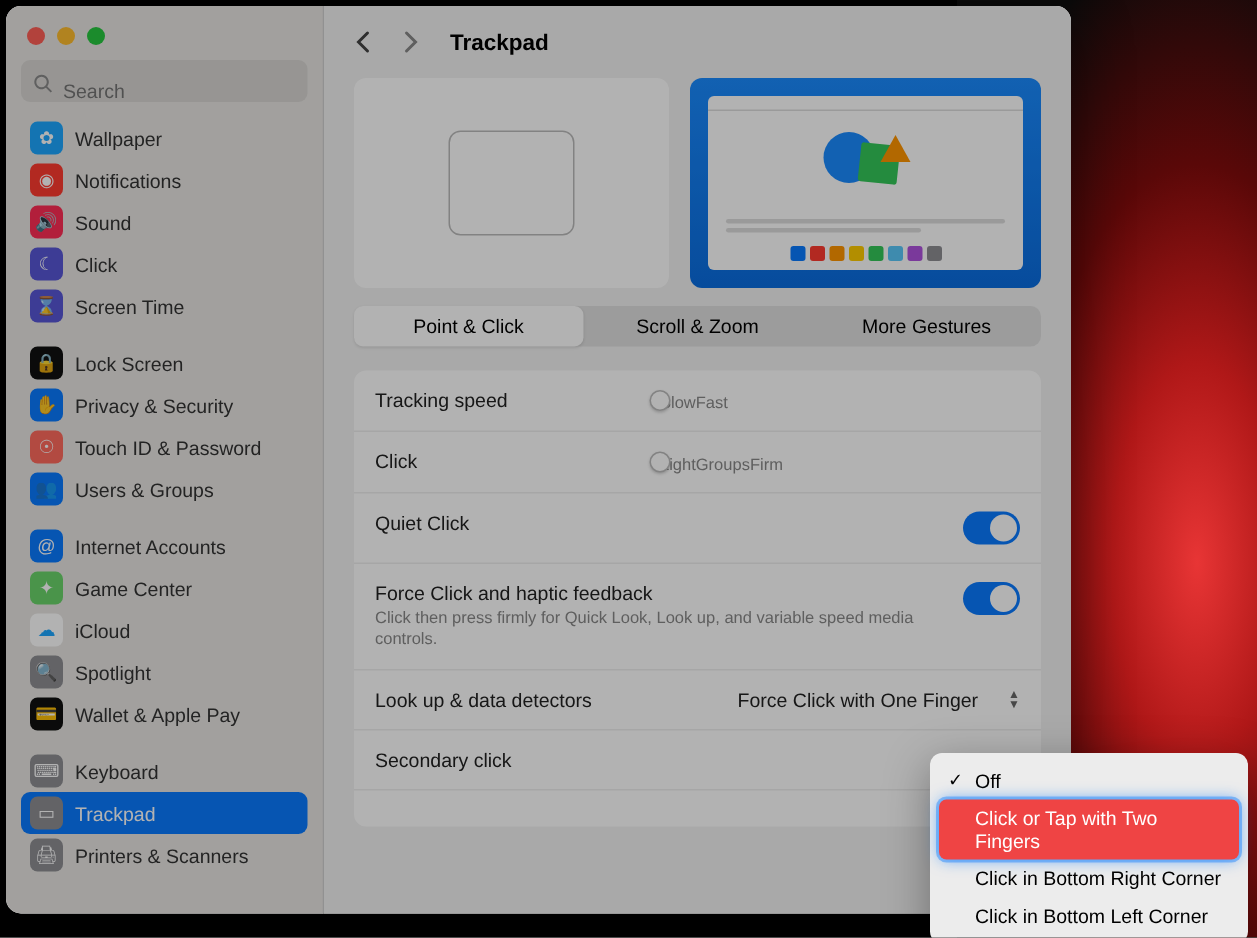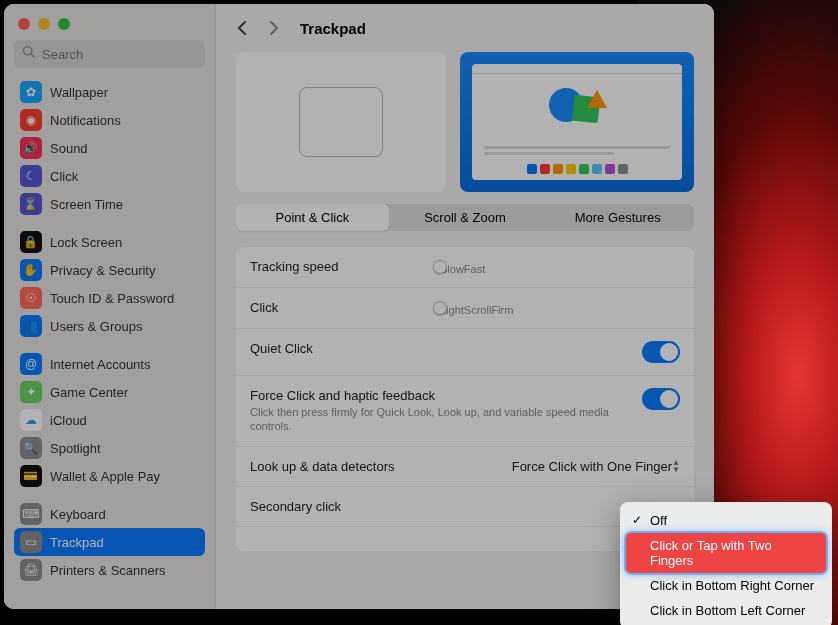--- a/index.html
+++ b/index.html
@@ -4,21 +4,21 @@
 <style>
 * { margin: 0; padding: 0; box-sizing: border-box; font-family: -apple-system, BlinkMacSystemFont, "Helvetica Neue", Arial, sans-serif; }
 body { width: 838px; height: 625px; background: #000; position: relative; overflow: hidden; }
 .desktop-bg { position: absolute; right: 0; top: 0; width: 200px; height: 625px; background: radial-gradient(ellipse at 80% 60%, #e83535 0%, #b01818 25%, #5a0808 50%, #0a0a0a 80%); z-index: 0; }
 .window { position: absolute; left: 4px; top: 4px; width: 710px; height: 605px; background: #ebebeb; border-radius: 10px; display: flex; overflow: visible; box-shadow: 0 10px 40px rgba(0,0,0,0.4); }
 .sidebar { width: 212px; background: #e8e6e3; border-right: 1px solid #d0d0d0; display: flex; flex-direction: column; border-radius: 10px 0 0 10px; }
 .traffic { display: flex; gap: 8px; padding: 14px 0 0 14px; }
 .tl { width: 12px; height: 12px; border-radius: 50%; }
 .tl.r { background: #ff5f57; } .tl.y { background: #febc2e; } .tl.g { background: #28c840; }
 .search-wrap { padding: 10px 10px 6px; }
-.search { display: flex; align-items: center; background: #d8d6d3; border-radius: 6px; height: 28px; padding: 0 8px; }
+.search { display: flex; align-items: flex-end; background: #d8d6d3; border-radius: 6px; height: 28px; padding: 0 8px; }
 .search svg { width: 14px; height: 14px; fill: #8a8a8a; margin-right: 6px; }
 .search input { border: none; background: transparent; outline: none; font-size: 13px; color: #555; width: 100%; }
 .sb-list { flex: 1; overflow-y: auto; padding: 4px 10px 10px; }
 .sb-item { display: flex; align-items: center; height: 28px; padding: 0 6px; border-radius: 6px; font-size: 13px; color: #333; gap: 8px; cursor: default; }
 .sb-item.sel { background: #0a7aff; color: #fff; }
 .sb-icon { width: 22px; height: 22px; border-radius: 5px; display: flex; align-items: center; justify-content: center; font-size: 12px; color: #fff; flex-shrink: 0; }
 .sb-sep { height: 10px; }
 .main { flex: 1; display: flex; flex-direction: column; background: #f2f2f2; border-radius: 0 10px 10px 0; }
 .toolbar { height: 48px; display: flex; align-items: center; padding: 0 14px; gap: 8px; }
 .nav-btn { width: 24px; height: 24px; display: flex; align-items: center; justify-content: center; color: #888; }
@@ -51,21 +51,21 @@
 .row-sub { font-size: 11px; color: #888; margin-top: 2px; line-height: 1.3; }
 .slider-col { width: 240px; display: flex; align-items: stretch; }
 .slider { height: 16px; position: relative; display: flex; align-items: center; }
 .track { height: 3px; background: #ccc; width: 100%; position: relative; }
 .ticks { position: absolute; inset: 0; display: flex; justify-content: space-between; }
 .tick { width: 1px; height: 8px; background: #bbb; margin-top: -3px; }
 .knob { position: absolute; width: 14px; height: 14px; background: #fff; border: 1px solid #bbb; border-radius: 50%; top: 1px; transform: translateX(-50%); box-shadow: 0 1px 2px rgba(0,0,0,0.2); }
 .slider-labels { display: flex; justify-content: space-between; font-size: 11px; color: #888; margin-top: 4px; }
 .toggle { width: 38px; height: 22px; background: #0a7aff; border-radius: 11px; position: relative; }
 .toggle::after { content: ""; position: absolute; width: 18px; height: 18px; background: #fff; border-radius: 50%; top: 2px; right: 2px; }
-.select { font-size: 13px; color: #222; display: flex; align-items: center; gap: 0; }
+.select { font-size: 13px; color: #222; display: flex; align-items: center; gap: 20px; }
 .updn { display: flex; flex-direction: column; font-size: 8px; line-height: 7px; color: #666; }
 .dim-overlay { position: absolute; inset: 0; background: rgba(0,0,0,0.3); border-radius: 10px; pointer-events: none; z-index: 5; }
 .dropdown { position: absolute; left: 620px; top: 502px; width: 212px; background: #ececec; border-radius: 8px; box-shadow: 0 8px 30px rgba(0,0,0,0.35); padding: 6px; z-index: 20; }
 .dd-item { font-size: 13px; padding: 5px 10px 5px 24px; border-radius: 5px; position: relative; cursor: default; }
 .dd-item.sel { background: #ef4444; color: #fff; box-shadow: 0 0 0 2px rgba(10,122,255,0.4), 0 0 10px rgba(10,122,255,0.6); }
 .dd-item .chk { position: absolute; left: 6px; top: 5px; font-size: 12px; }
 </style>
 </head>
 <body>
 
@@ -257,21 +257,21 @@
                   <div class="ticks" id="ticks2">
                     <div class="tick"></div>
                     <div class="tick"></div>
                     <div class="tick"></div>
                   </div>
                 </div>
               <div class="knob" style="left:50%"></div>
             </div>
             <div class="slider-labels">
                 <span>Light</span>
-                <span>Scroll</span>
+                <span>Groups</span>
                 <span>Firm</span>
               </div>
           </div>
         </div>
 
         <div class="row">
           <div class="row-l">
               <div class="row-title">Quiet Click</div>
             </div>
           <div class="toggle"></div>

